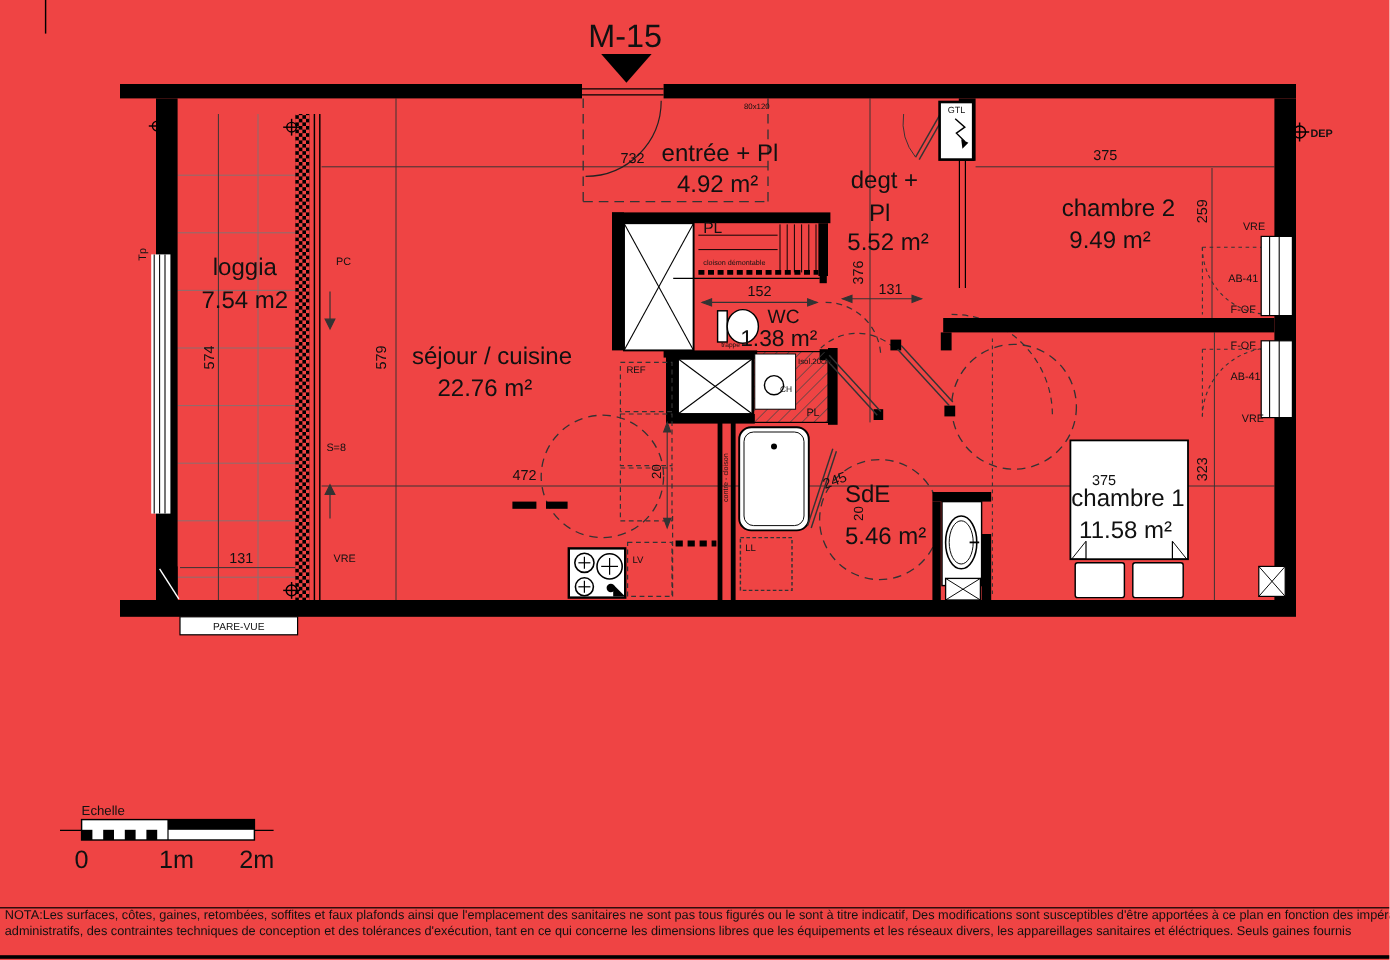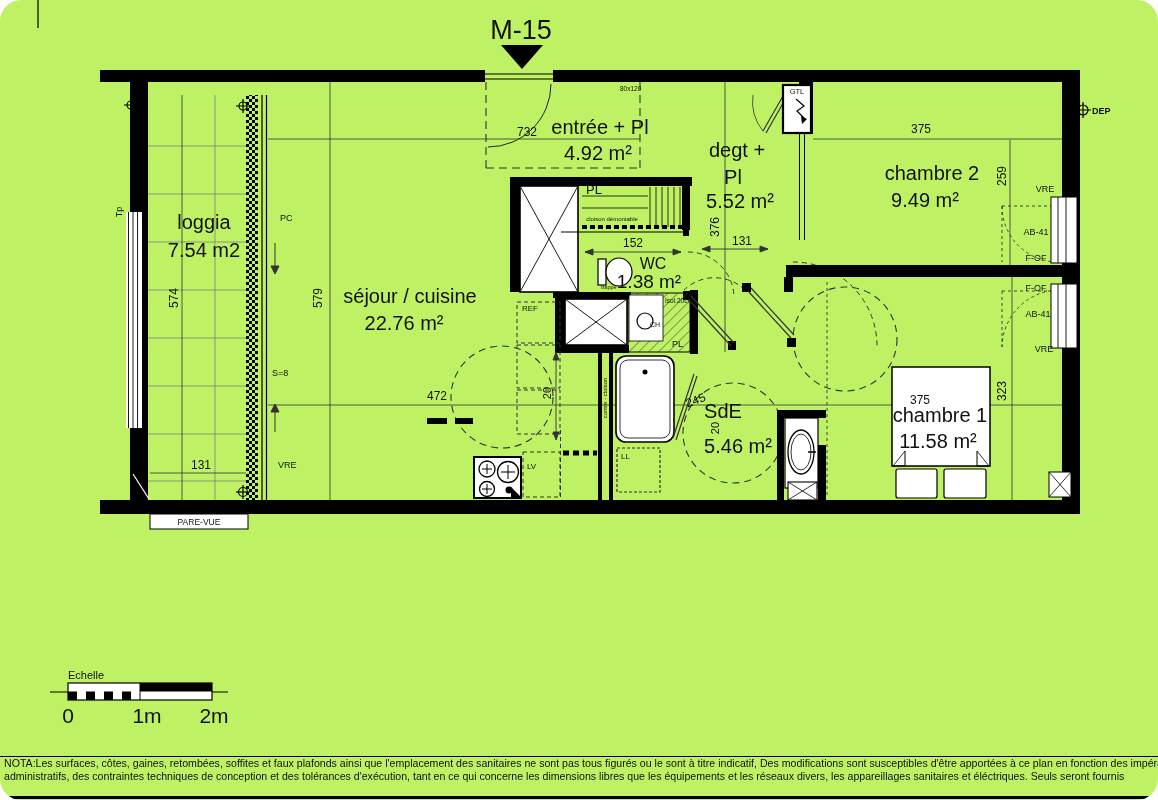--- a/index.html
+++ b/index.html
@@ -1,17 +1,17 @@
 <!DOCTYPE html>
 <html><head>
 <meta charset="utf-8">
 <style>
   html,body{margin:0;padding:0;background:#fff;}
-  #page{position:relative;width:1158px;height:800px;background:#bef264;overflow:hidden;
-        font-family:"Liberation Sans", sans-serif;border-radius:21px;}
+  #page{position:relative;width:1158px;height:800px;background:#ef4444;overflow:hidden;
+        font-family:"Liberation Sans", sans-serif;}
   svg{position:absolute;left:0;top:0;}
   svg text{fill:#111;}
   .nota{position:absolute;left:0;top:756px;width:1158px;border-top:1px solid #000;
         font-family:"Liberation Sans", sans-serif;font-size:10.6px;line-height:13px;color:#111;}
   .nota div{white-space:nowrap;padding-left:4px;}
   .botbar{position:absolute;left:0;top:796px;width:1158px;height:3px;background:#000;}
 </style>
 </head>
 <body>
 
@@ -372,16 +372,16 @@
     <rect x="140" y="683" width="72" height="8.5" fill="#000"></rect>
     <line x1="140" y1="683" x2="140" y2="700" stroke="#000" stroke-width="1"></line>
     <text x="68" y="723" font-size="21" text-anchor="middle">0</text>
     <text x="147" y="723" font-size="21" text-anchor="middle">1m</text>
     <text x="214" y="723" font-size="21" text-anchor="middle">2m</text>
   </g>
 </svg>
 
 <div class="nota">
   <div>NOTA:Les surfaces, côtes, gaines, retombées, soffites et faux plafonds ainsi que l'emplacement des sanitaires ne sont pas tous figurés ou le sont à titre indicatif, Des modifications sont susceptibles d'être apportées à ce plan en fonction des impératifs</div>
-  <div>administratifs, des contraintes techniques de conception et des tolérances d'exécution, tant en ce qui concerne les dimensions libres que les équipements  et les réseaux divers, les appareillages sanitaires et éléctriques. Seuls seront fournis</div>
+  <div>administratifs, des contraintes techniques de conception et des tolérances d'exécution, tant en ce qui concerne les dimensions libres que les équipements  et les réseaux divers, les appareillages sanitaires et éléctriques. Seuls gaines fournis</div>
 </div>
 <div class="botbar"></div>
 </div>
 
 </body></html>

